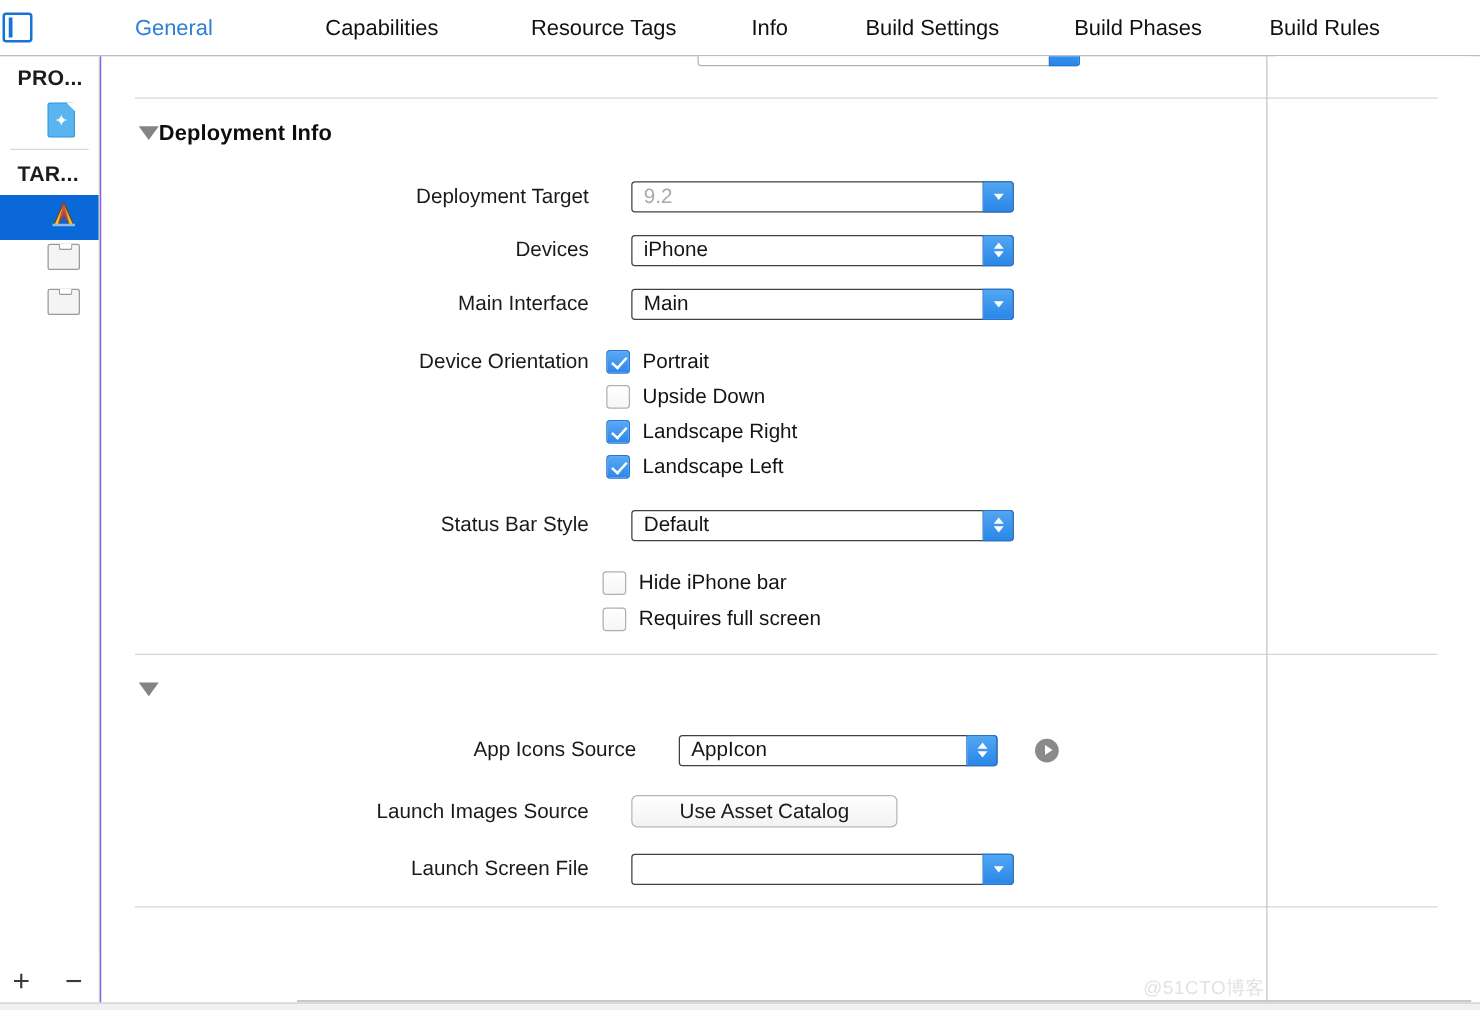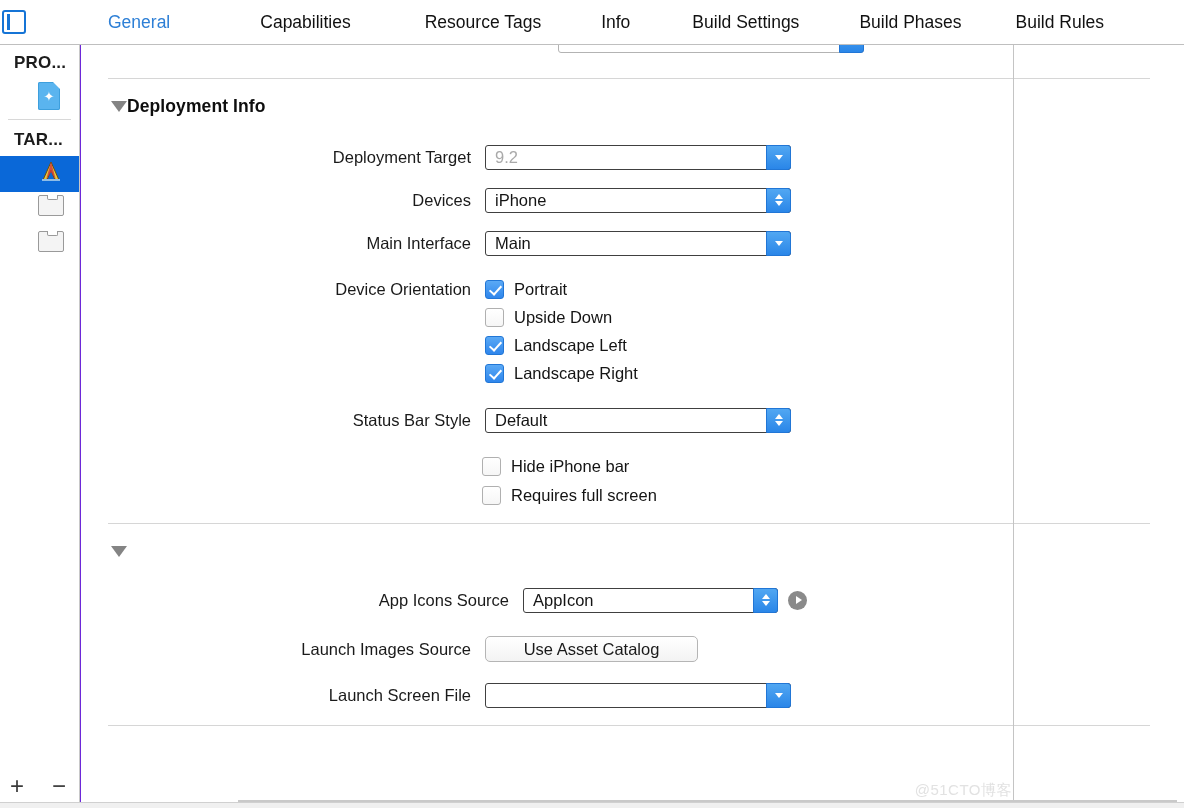--- a/index.html
+++ b/index.html
@@ -5,21 +5,21 @@
   * { box-sizing: border-box; }
   html, body {
     margin: 0; padding: 0;
     width: 1184px; height: 808px;
     overflow: hidden;
     background: #ffffff;
     font-family: "Liberation Sans", sans-serif;
     -webkit-font-smoothing: antialiased;
   }
 
-  #root { position: relative; width: 1020px; height: 808px; background: #6d28d9; }
+  #root { position: relative; width: 1020px; height: 808px; background: #8b5cf6; }
 
   
   .tabbar {
     position: absolute; left: 0; top: 0; width: 1184px; height: 45px;
     background: #ffffff;
     border-bottom: 1px solid #bfbfbf;
     display: flex; align-items: center;
   }
   .editor-badge {
     position: absolute; left: 2px; top: 10px;
@@ -108,21 +108,21 @@
   }
   .disclosure {
     width: 0; height: 0; flex: none;
     border-left: 8px solid transparent; border-right: 8px solid transparent;
     border-top: 11px solid #848484;
   }
   .section-title span {
     font-size: 17.5px; font-weight: bold; color: #0e0e0e; letter-spacing: .1px;
   }
 
-  .row { display: flex; align-items: center; height: 32px; }
+  .row { display: flex; align-items: center; height: 32px; gap: 20px; }
   .rlabel {
     width: 404px; text-align: right; padding-right: 14px;
     font-size: 16.5px; color: #1a1a1a; white-space: nowrap;
   }
 
   
   .combo {
     position: relative; height: 25px; background: #fff;
     border: 1px solid #404040; border-radius: 3px;
     display: flex; align-items: center;
@@ -349,27 +349,27 @@
 
       <div class="cbrow">
         <div class="spacer"></div>
         <div class="cbox"></div>
         <div class="cblabel">Upside Down</div>
       </div>
 
       <div class="cbrow">
         <div class="spacer"></div>
         <div class="cbox on"></div>
-        <div class="cblabel">Landscape Left</div>
+        <div class="cblabel">Landscape Right</div>
       </div>
 
       <div class="cbrow">
         <div class="spacer"></div>
         <div class="cbox on"></div>
-        <div class="cblabel">Landscape Right</div>
+        <div class="cblabel">Landscape Left</div>
       </div>
 
       <div style="height:17px"></div>
 
       <div class="row">
         <div class="rlabel">Status Bar Style</div>
         <div class="combo popup" style="width:306px">
           <div class="val">Default</div>
           <div class="btn">
               <i class="chev-u"></i>

